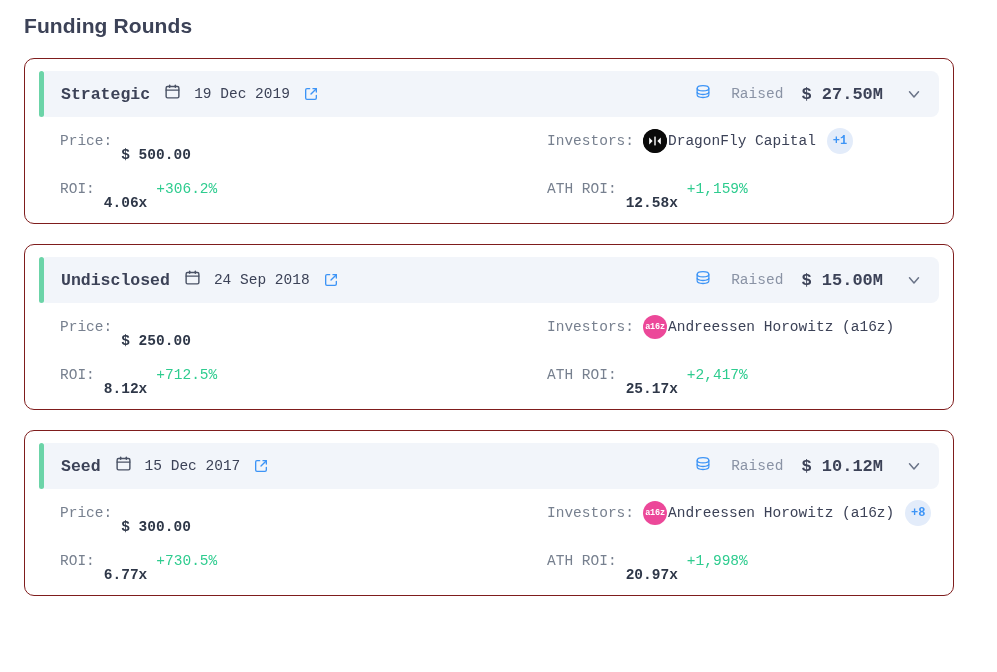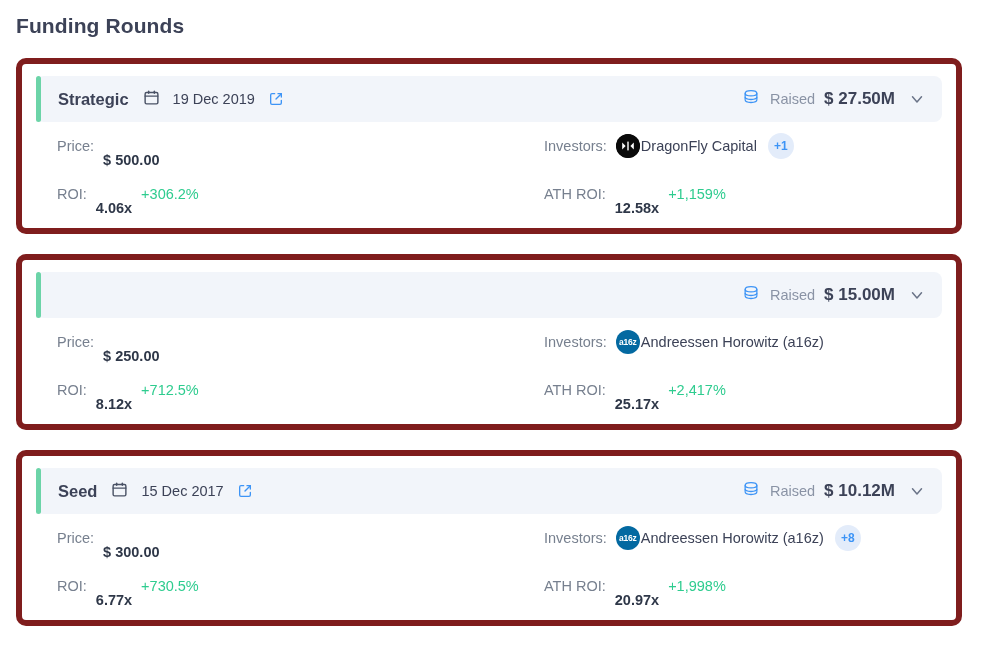--- a/index.html
+++ b/index.html
@@ -6,41 +6,42 @@
   html, body {
     margin: 0; padding: 0;
     width: 997px; height: 672px;
     background: #ffffff;
     font-family: "Liberation Sans", sans-serif;
     -webkit-font-smoothing: antialiased;
   }
   .page {
     width: 978px;
     min-height: 672px;
-    padding: 0 16px;
+    padding: 0 24px;
     background: #ffffff;
     overflow: hidden;
   }
   .page-title {
     font-size: 21px;
     font-weight: bold;
     color: #3c4257;
     letter-spacing: .1px;
     padding: 13px 0 0 0;
     margin: 0 0 20px 0;
     line-height: 1.2;
   }
 
   
   .round-card {
     background: #ffffff;
-    border: 6px solid #7f1d1d;
+    border: 1px solid #7f1d1d;
     border-radius: 10px;
     margin-bottom: 20px;
     padding: 12px 14px 10px 14px;
+    font-family: Liberation Mono, monospace;
   }
 
   .card-header {
     display: flex;
     align-items: center;
     justify-content: space-between;
     background: #f2f5fa;
     border-radius: 8px;
     height: 46px;
     padding: 0 16px 0 0;
@@ -75,21 +76,21 @@
   .round-date {
     font-size: 14.5px;
     color: #3c4257;
     white-space: nowrap;
   }
   .ext-link { display: inline-flex; cursor: pointer; }
 
   .header-right {
     display: flex;
     align-items: center;
-    gap: 9px;
+    gap: 18px;
     flex: 0 0 auto;
   }
   .raised-label {
     font-size: 14.5px;
     color: #8a93a5;
   }
   .raised-value {
     font-size: 17px;
     font-weight: bold;
     color: #3c4257;
@@ -138,21 +139,21 @@
   .avatar {
     width: 24px; height: 24px;
     border-radius: 50%;
     display: inline-flex;
     align-items: center;
     justify-content: center;
     flex: 0 0 24px;
     overflow: hidden;
   }
   .avatar-dragonfly { background: #0a0a0a; }
-  .avatar-a16z { background: #0369a1; }
+  .avatar-a16z { background: #ec4899; }
   .a16z-text {
     color: #ffffff;
     font-size: 8.5px;
     font-weight: bold;
     letter-spacing: -0.2px;
     line-height: 1;
   }
   .more-badge {
     margin-left: 11px;
     width: 26px; height: 26px;
@@ -246,20 +247,41 @@
         <span class="m-label">ATH ROI:</span>
         <span class="m-value">12.58x</span>
         <span class="m-change">+1,159%</span>
       </div>
     </div>
   </div>
 
   <div class="round-card">
     <div class="card-header">
       <div class="accent-bar"></div>
+      <div class="header-left">
+        <span class="round-name">Undisclosed</span>
+        <span class="date-wrap">
+          <span>
+            <svg width="17" height="17" viewBox="0 0 24 24" fill="none" stroke="#4a5265" stroke-width="2" stroke-linecap="round" stroke-linejoin="round">
+                <rect x="3" y="5" width="18" height="16" rx="2"></rect>
+                <line x1="3" y1="10" x2="21" y2="10"></line>
+                <line x1="8" y1="3" x2="8" y2="6"></line>
+                <line x1="16" y1="3" x2="16" y2="6"></line>
+              </svg>
+          </span>
+          <span class="round-date">24 Sep 2018</span>
+          <span class="ext-link">
+            <svg width="16" height="16" viewBox="0 0 24 24" fill="none" stroke="#3d94f6" stroke-width="2" stroke-linecap="round" stroke-linejoin="round">
+                <path d="M10 4H6a2 2 0 0 0-2 2v12a2 2 0 0 0 2 2h12a2 2 0 0 0 2-2v-4"></path>
+                <line x1="12" y1="12" x2="20" y2="4"></line>
+                <polyline points="15 4 20 4 20 9"></polyline>
+              </svg>
+          </span>
+        </span>
+      </div>
       <div class="header-right">
         <span>
           <svg width="20" height="20" viewBox="0 0 24 24" fill="none" stroke="#3d94f6" stroke-width="1.6">
               <ellipse cx="12" cy="7.5" rx="7" ry="3.2"></ellipse>
               <path d="M5 11.8c0 1.77 3.13 3.2 7 3.2s7-1.43 7-3.2"></path>
               <path d="M5 7.5v4.3M19 7.5v4.3"></path>
               <path d="M5 15.4c0 1.77 3.13 3.2 7 3.2s7-1.43 7-3.2"></path>
               <path d="M5 11.8v3.6M19 11.8v3.6"></path>
             </svg>
         </span>

